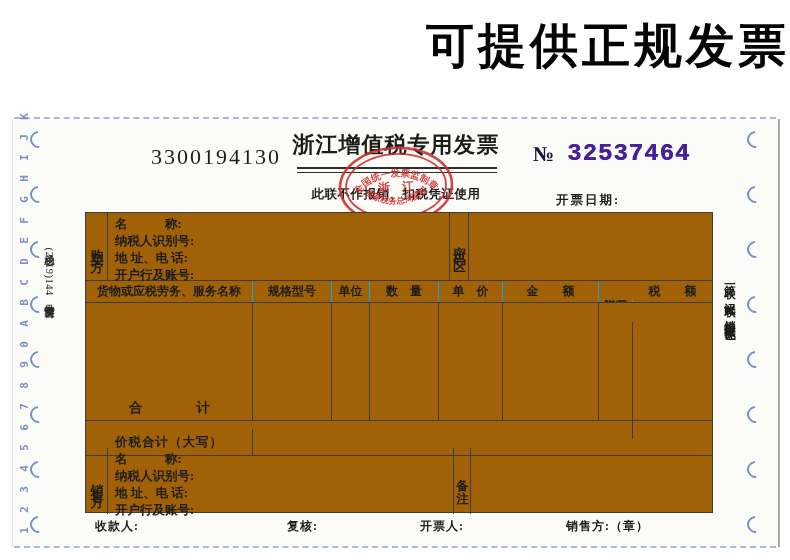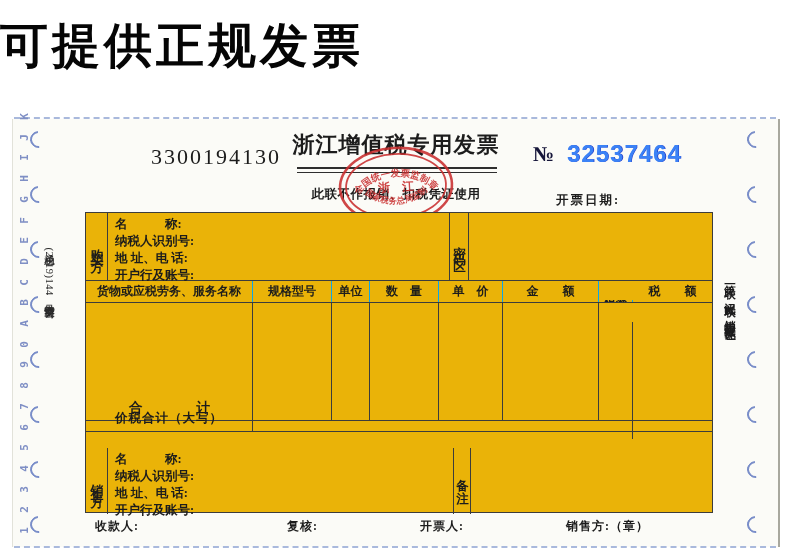--- a/index.html
+++ b/index.html
@@ -1,18 +1,18 @@
 <!DOCTYPE html>
 <html><head>
 <meta charset="utf-8">
 <style>
   html,body{margin:0;padding:0;}
   body{width:790px;height:560px;position:relative;overflow:hidden;background:#ffffff;
        font-family:"Liberation Serif","DejaVu Serif",serif;color:#1c1c1c;}
-  .banner{position:absolute;top:14px;left:0;width:100%;text-align:left;
+  .banner{position:absolute;top:14px;left:0;width:100%;text-align:right;
           font-family:"Liberation Sans","DejaVu Sans",sans-serif;font-weight:900;
           font-size:48px;letter-spacing:4px;color:#050505;}
   
   .paper{position:absolute;left:12px;top:119px;width:765px;height:428px;
          background:#fbfbf7;border-right:2px solid #a8a89e;border-left:1px solid #e2e2da;}
   .perf{position:absolute;left:14px;width:762px;height:0;border-top:2px dashed #a9b9dc;}
   .perf.top{top:117px;} .perf.bottom{top:546px;}
   .edge-char{position:absolute;color:#7f8fc5;font-family:"DejaVu Sans Mono",monospace;
              font-size:11px;font-weight:bold;transform:rotate(-90deg);width:12px;text-align:center;}
   .hole{position:absolute;width:13px;height:13px;border-radius:50%;
@@ -21,34 +21,34 @@
   
   .inv-code{position:absolute;left:151px;top:144px;font-size:22px;letter-spacing:2px;}
   .inv-title{position:absolute;left:286px;top:130px;width:220px;text-align:center;
              font-size:22px;font-weight:bold;letter-spacing:1px;}
   .title-underline{position:absolute;left:297px;top:167px;width:200px;height:3px;
                    border-top:2px solid #2e2e2e;border-bottom:1px solid #2e2e2e;}
   .inv-subtitle{position:absolute;left:281px;top:186px;width:230px;text-align:center;
                 font-size:12.5px;font-weight:bold;letter-spacing:0.5px;}
   .issue-date{position:absolute;left:556px;top:192px;font-size:12.5px;font-weight:bold;letter-spacing:2px;}
   .no-prefix{position:absolute;left:533px;top:142px;font-size:21px;font-weight:bold;color:#16163a;}
-  .no-digits{position:absolute;left:567px;top:140px;font-size:24px;font-weight:bold;color:#3b82f6;
-             font-family:Liberation Sans, sans-serif;letter-spacing:1px;
+  .no-digits{position:absolute;left:567px;top:140px;font-size:24px;font-weight:bold;color:#4c1d95;
+             font-family:Liberation Mono, monospace;letter-spacing:1px;
              text-shadow:0.6px 0 0 #2336c4;}
   .stamp{position:absolute;left:336px;top:144px;width:120px;height:84px;opacity:.88;
          transform:rotate(-3deg);}
   
   .form{position:absolute;left:85px;top:212px;width:628px;height:301px;
-        border:1.5px solid #3c3c3c;box-sizing:border-box;background:#eab308;}
+        border:1.5px solid #3c3c3c;box-sizing:border-box;background:#a16207;}
   .form *{box-sizing:border-box;}
   .frow{position:absolute;left:0;width:100%;display:flex;}
   .r-buyer{top:0;height:68px;border-bottom:1px solid #3c3c3c;}
   .r-cols{top:68px;height:22px;border-bottom:1px solid #3c3c3c;}
   .r-items{top:90px;height:118px;border-bottom:1px solid #3c3c3c;}
-  .r-words{top:192px;height:27px;border-bottom:1px solid #3c3c3c;gap:32px;}
+  .r-words{top:216px;height:27px;border-bottom:1px solid #3c3c3c;gap:32px;}
   .r-seller{top:235px;height:66px;}
   .vlabel{writing-mode:vertical-rl;text-orientation:upright;font-weight:bold;font-size:13px;
           display:flex;align-items:center;justify-content:center;}
   .side-label{width:22px;border-right:1px solid #3c3c3c;letter-spacing:5px;}
   .fields{flex:1;padding:3px 4px 3px 7px;display:flex;flex-direction:column;
           justify-content:space-between;font-size:12.5px;font-weight:bold;}
   .pwd-label{width:20px;border-left:1px solid #3c3c3c;border-right:1px solid #3c3c3c;
              letter-spacing:7px;font-size:12.5px;}
   .pwd-area{width:243px;}
   .note-label{width:18px;border-left:1px solid #3c3c3c;border-right:1px solid #3c3c3c;

